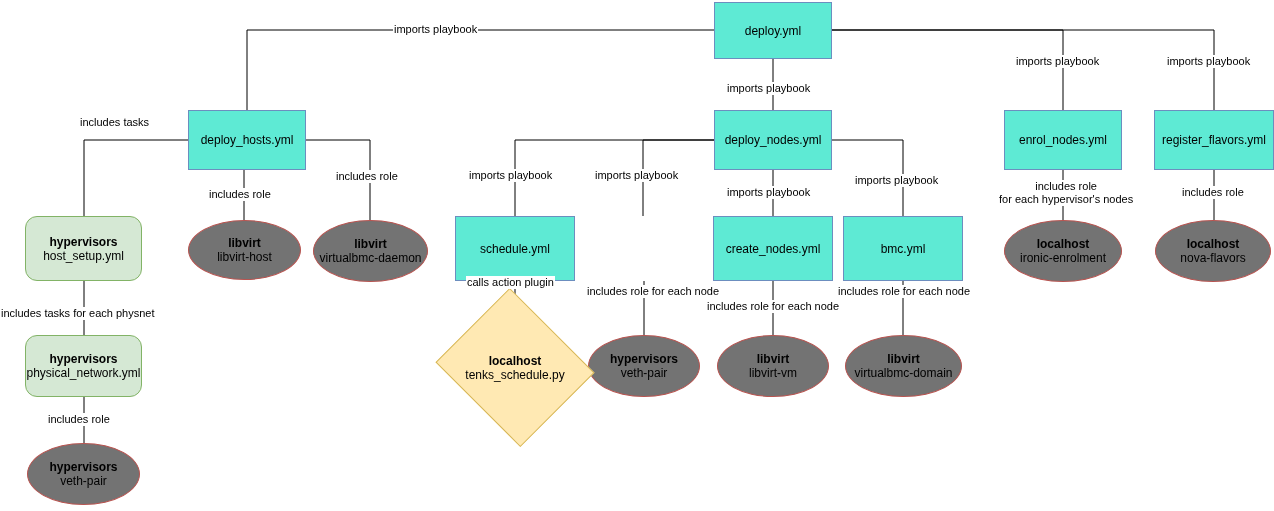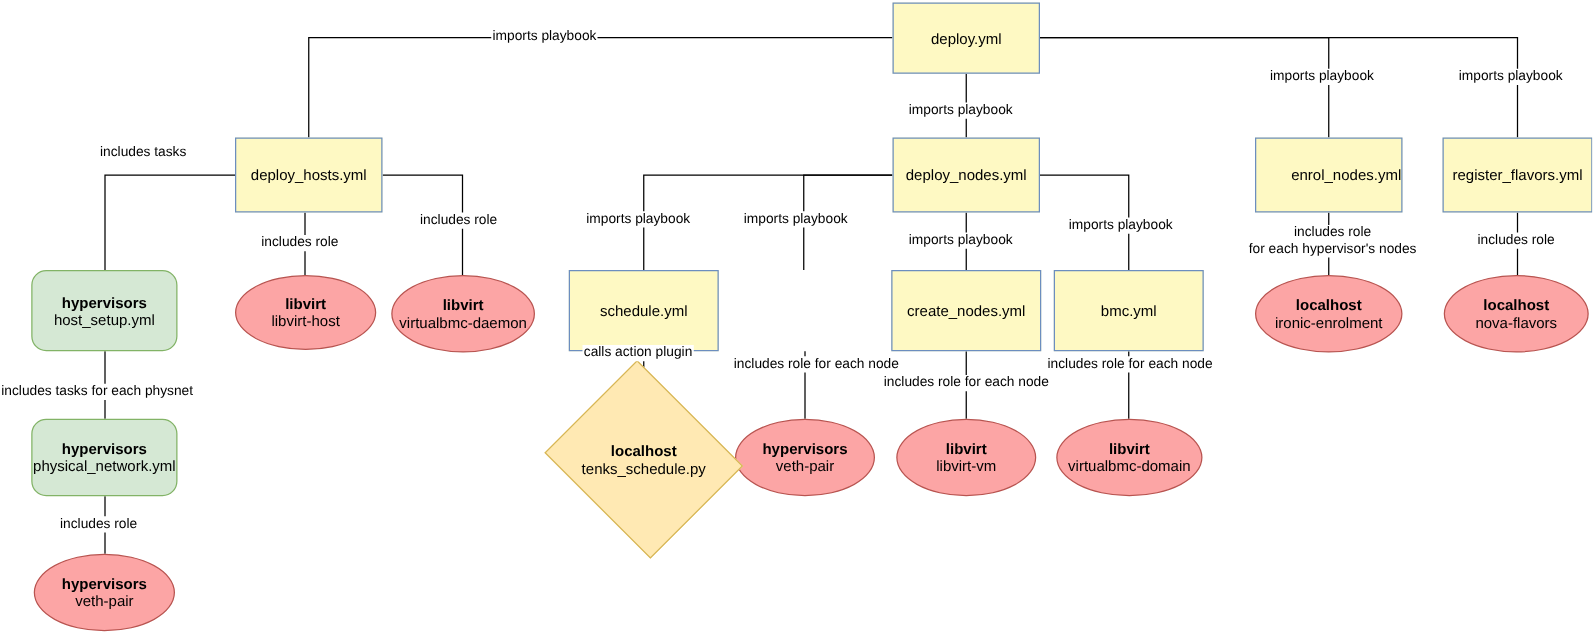--- a/index.html
+++ b/index.html
@@ -30,34 +30,34 @@
     font-size: 12px;
     line-height: 14px;
     z-index: 2;
   }
   .node .l1 { display: block; }
   .node .l2 { display: block; }
   .node.two-line .l1 { font-weight: bold; }
 
   
   .rect {
-    background: #fef9c3;
+    background: #5eead4;
     border: 1px solid #6c8ebf;
   }
 
   
   .rrect {
     background: #d5e8d4;
     border: 1px solid #82b366;
     border-radius: 12px;
   }
 
   
   .ellipse {
-    background: #fca5a5;
+    background: #737373;
     border: 1px solid #b85450;
     border-radius: 50%;
   }
 
   
   .diamond-wrap {
     position: absolute;
     z-index: 2;
   }
   .diamond-shape {
@@ -159,21 +159,21 @@
   </div>
 
   <div class="node rect" style="left:188px;top:110px;width:118px;height:60px;">
     <span class="l1">deploy_hosts.yml</span>
   </div>
 
   <div class="node rect" style="left:714px;top:110px;width:118px;height:60px;">
     <span class="l1">deploy_nodes.yml</span>
   </div>
 
-  <div class="node rect" style="left:1004px;top:110px;width:118px;height:60px;align-items:flex-end;">
+  <div class="node rect" style="left:1004px;top:110px;width:118px;height:60px;">
     <span class="l1">enrol_nodes.yml</span>
   </div>
 
   <div class="node rect" style="left:1154px;top:110px;width:120px;height:60px;">
     <span class="l1">register_flavors.yml</span>
   </div>
 
   <div class="node rect" style="left:455px;top:216px;width:120px;height:65px;">
     <span class="l1">schedule.yml</span>
   </div>

